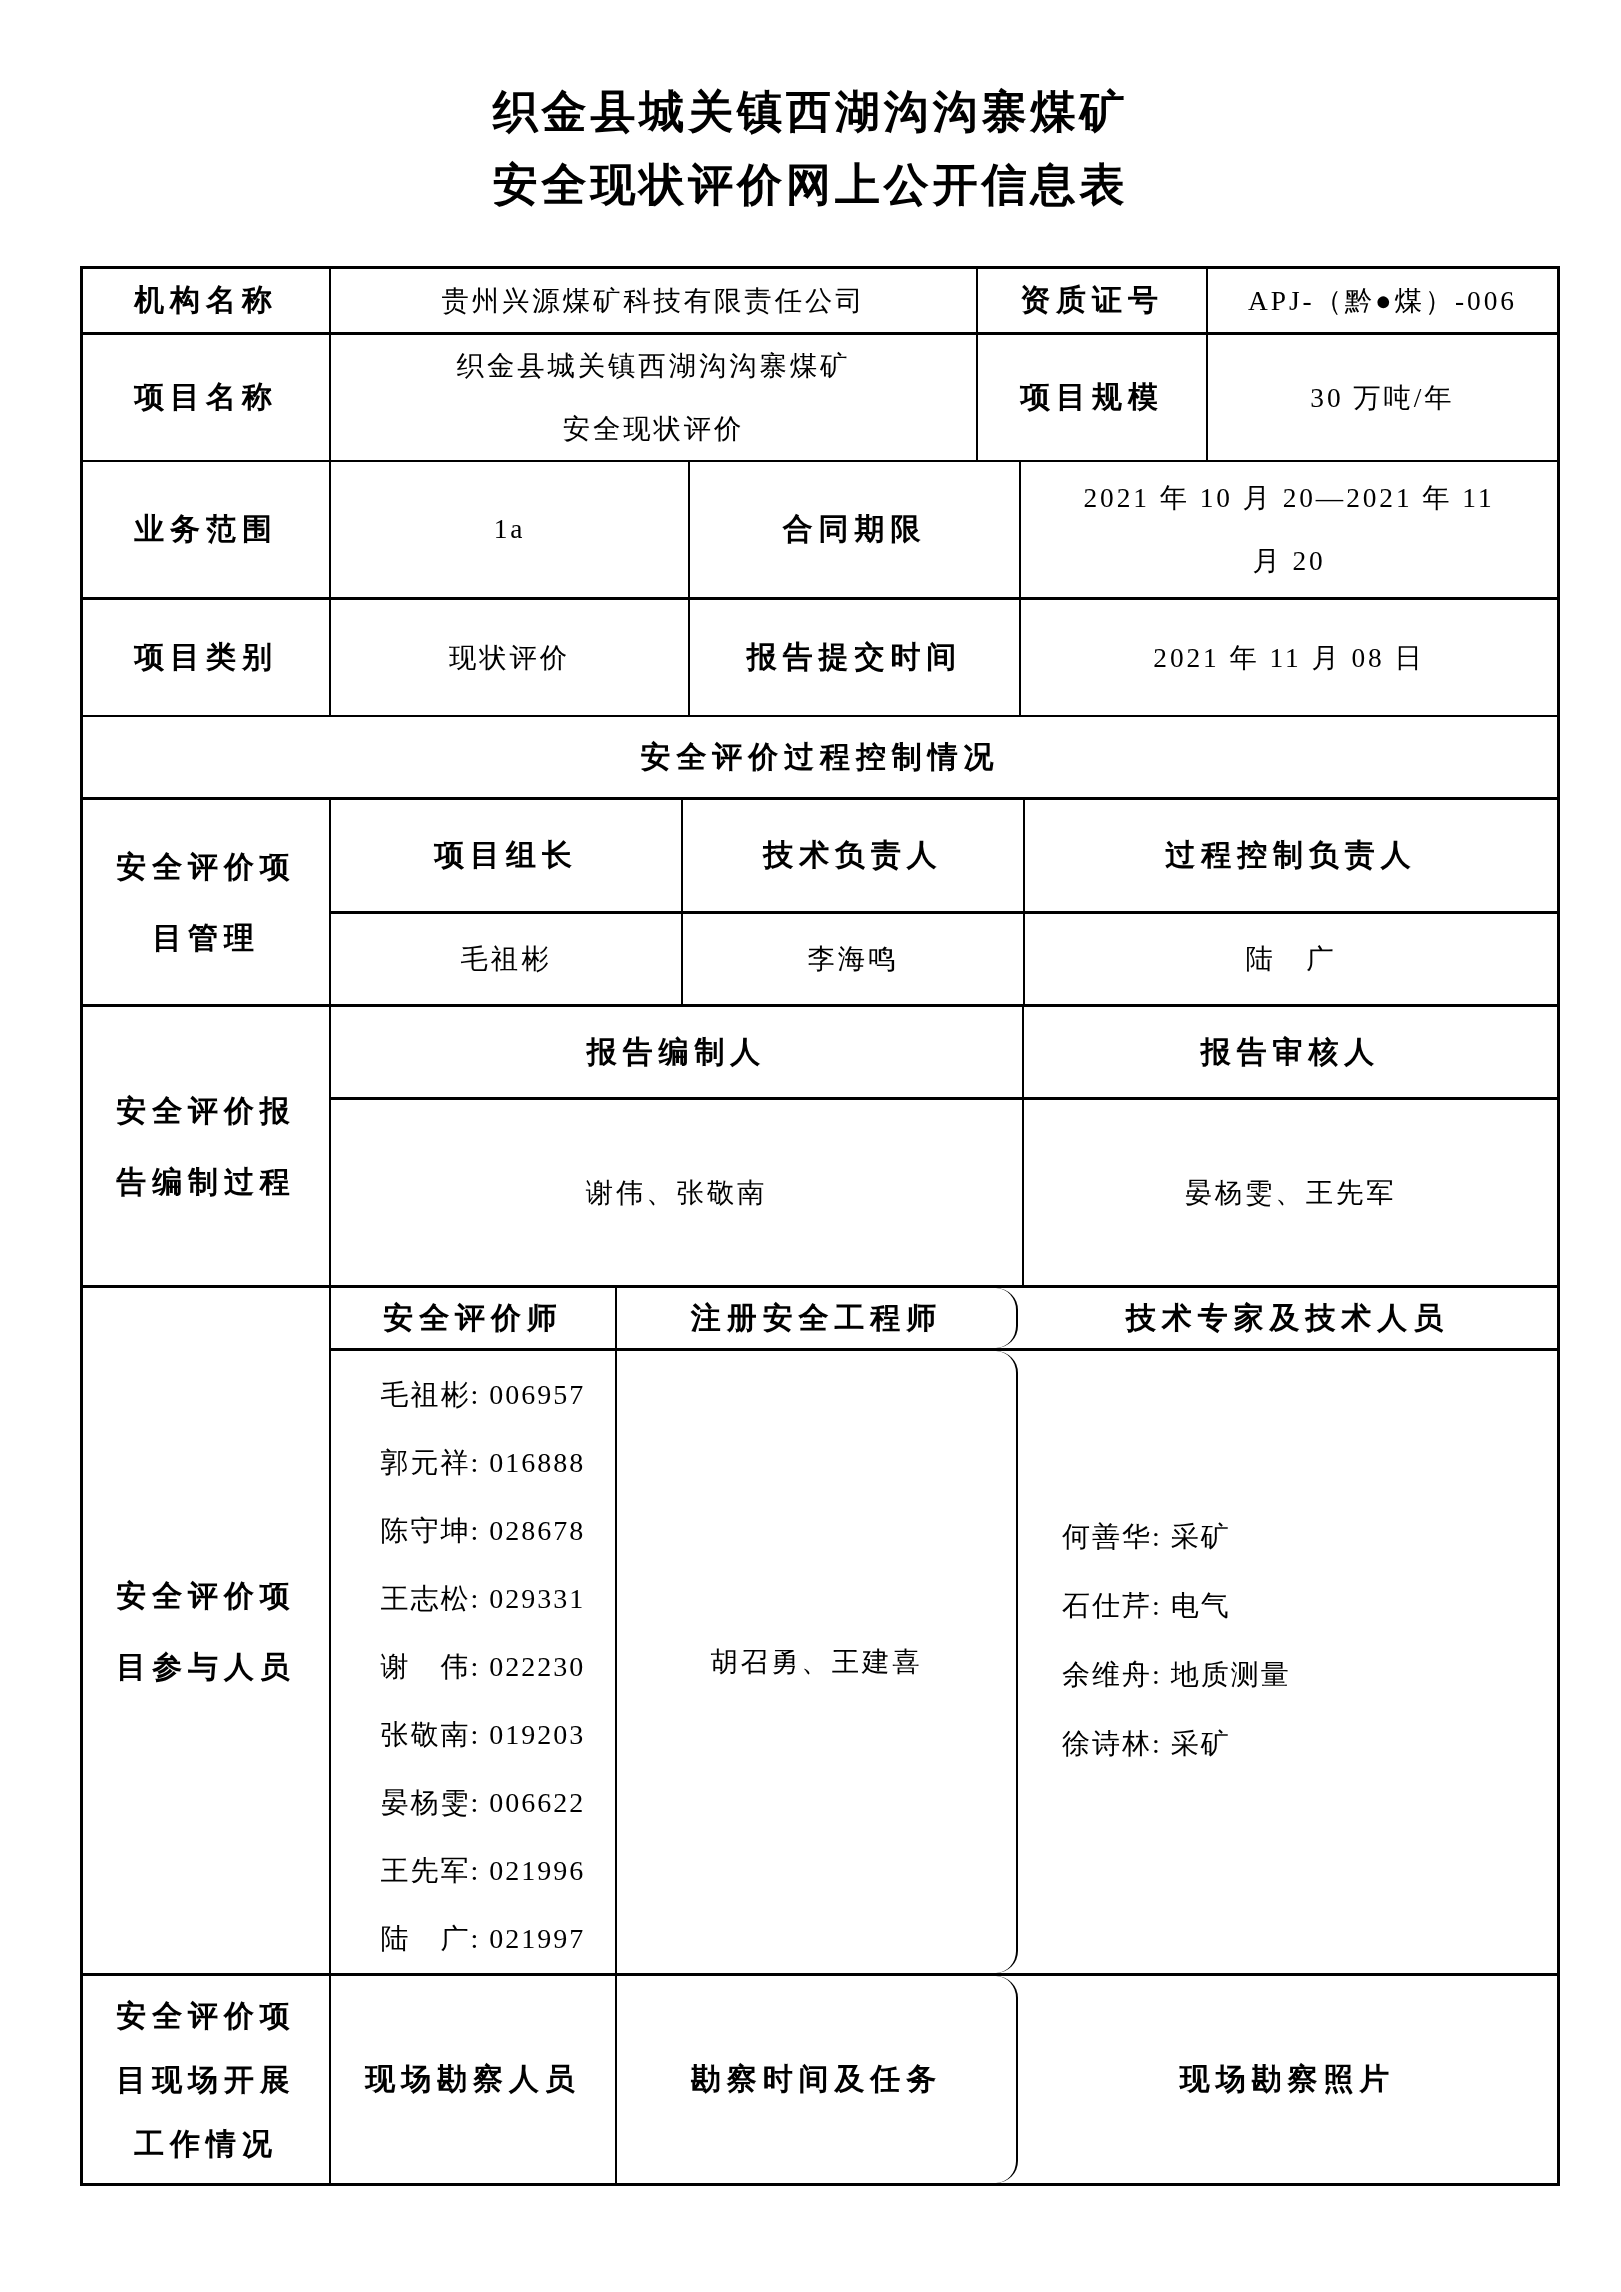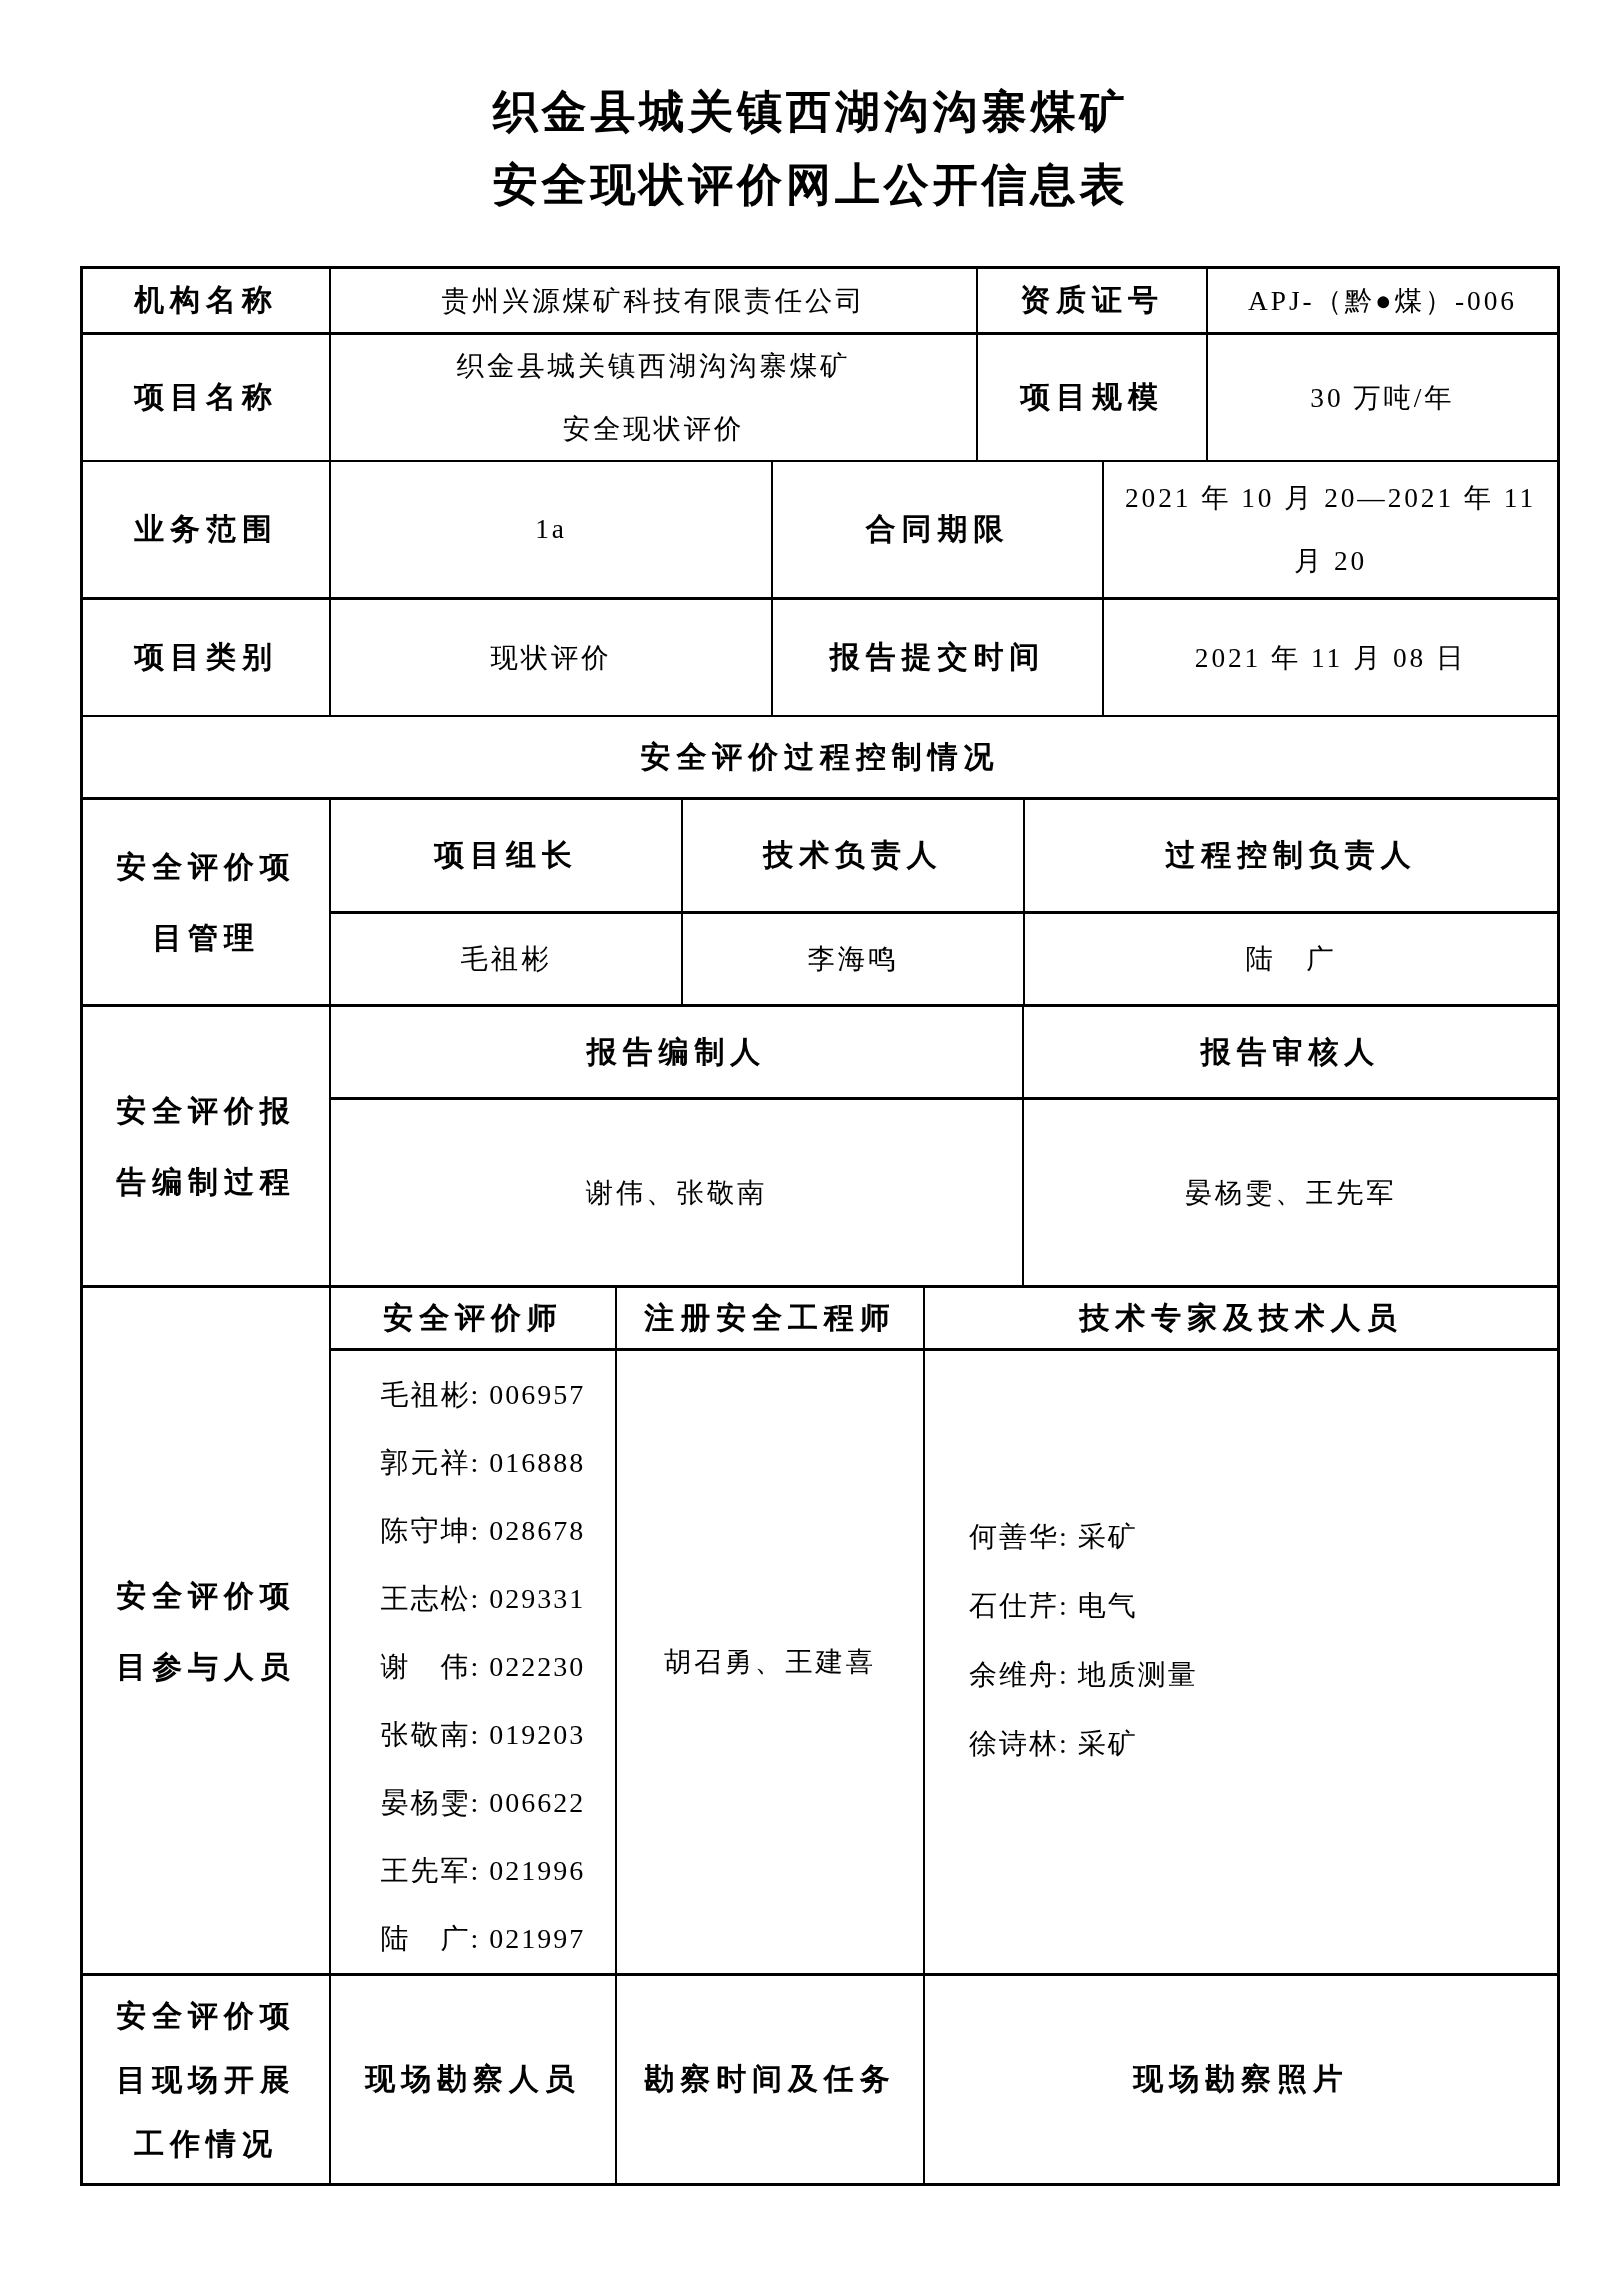--- a/index.html
+++ b/index.html
@@ -27,27 +27,27 @@
   .lbl{font-weight:bold;font-size:30px;letter-spacing:5.9px;}
   .val{font-size:27.4px;letter-spacing:2.9px;}
   .pre{white-space:pre-line;}
   .lh64{line-height:63px;}
   .lh72{line-height:71px;}
   .lh65{line-height:64px;}
 
   .c253{width:248px;}
   .c660{width:647px;}
   .c235{width:230px;}
-  .c451{width:442px;}
+  .c451{width:359px;}
   .c338{width:331px;}
   .c359{width:352px;}
   .c349{width:342px;}
   .c707{width:693px;}
   .c292{width:286px;text-align:center;}
-  .c383{width:308px;}
+  .c383{width:401px;border-radius:22px;}
 
   .sub{flex:1;display:flex;flex-direction:column;}
   .subrow{display:flex;border-bottom:3.9px solid #000;box-sizing:border-box;}
   .subrow:last-child{border-bottom:none;flex:1;}
   .subrow .cell:last-child{flex:1;}
 
   .list-cell{
     flex-direction:column;align-items:center;justify-content:flex-start;
     padding:9.8px 0 0 19.6px;text-align:left;
   }

